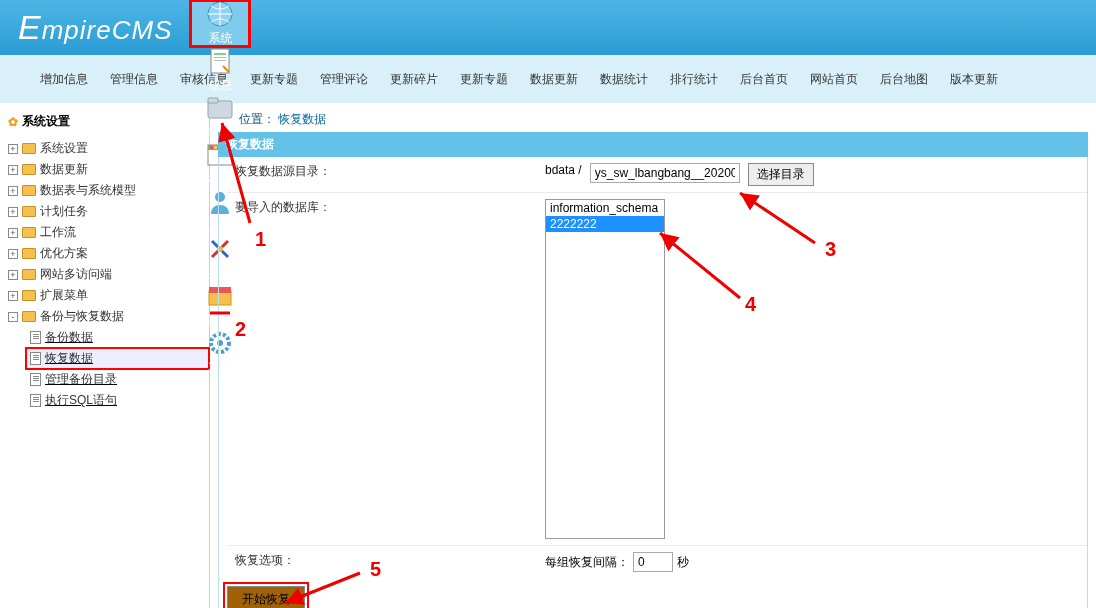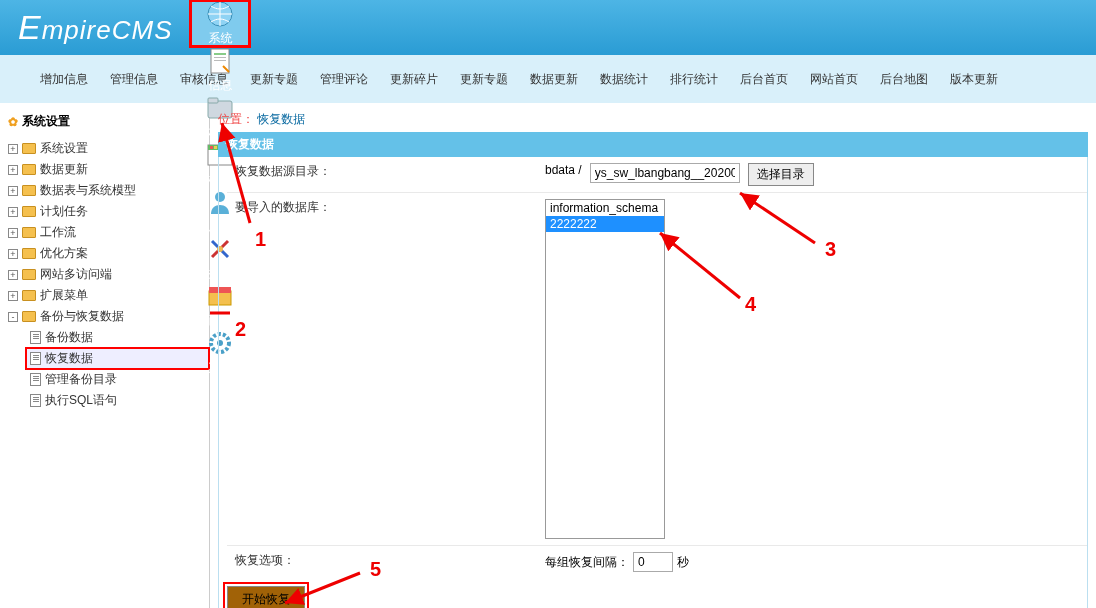--- a/index.html
+++ b/index.html
@@ -26,26 +26,26 @@
   .main { display: flex; }
   .sidebar { width: 210px; border-right: 1px solid #ccc; padding: 4px 0; }
   .side-title { background: #fff; padding: 6px 8px; font-weight: bold; font-size: 12px; display: flex; align-items: center; gap: 4px; }
   .side-title .gear { color: #f0a020; }
   .tree { padding: 2px 0 2px 4px; }
   .tree-node { display: flex; align-items: center; gap: 4px; padding: 2px 0 2px 4px; font-size: 12px; color: #333; cursor: pointer; }
   .tree-toggle { width: 10px; height: 10px; border: 1px solid #888; font-size: 9px; line-height: 8px; text-align: center; color: #555; }
   .folder-icon { width: 14px; height: 11px; background: #f5c04e; border: 1px solid #c89020; border-radius: 1px; }
   .file-icon { width: 11px; height: 13px; background: #fff; border: 1px solid #888; position: relative; }
   .file-icon::after { content:""; position:absolute; top:2px; left:2px; width:6px; height:1px; background:#888; box-shadow:0 2px 0 #888,0 4px 0 #888; }
-  .tree-children { padding-left: 22px; }
+  .tree-children { padding-left: 22px; text-decoration: underline; }
   .tree-node.selected { outline: 2px solid red; outline-offset: -1px; background: #eef; }
   
   .content { flex: 1; padding: 4px 8px; position: relative; }
   .breadcrumb { font-size: 12px; padding: 4px 0; }
-  .breadcrumb .loc { color: #ef4444; }
+  .breadcrumb .loc { color: #0c4a6e; margin-left: 21px; }
   .breadcrumb .link { color: #0a6aa1; cursor: pointer; }
   
   .panel-hdr { background: #64c1e8; color: #fff; padding: 4px 8px; font-size: 12px; font-weight: bold; }
   .panel-body { border: 1px solid #bbdff0; border-top: none; }
   .form-row { display: flex; align-items: flex-start; padding: 6px 8px; font-size: 12px; margin-left: 8px; }
   .form-row + .form-row { border-top: 1px solid #e9e9e9; }
   .form-label { width: 310px; color: #333; }
   .form-field { flex: 1; display: flex; align-items: flex-start; gap: 8px; flex-wrap: wrap; }
   .txt { border: 1px solid #aaa; padding: 2px 4px; font-size: 12px; width: 150px; background:#fff; }
   .btn { border: 1px solid #888; background: #eee; padding: 2px 8px; font-size: 12px; cursor: pointer; }

